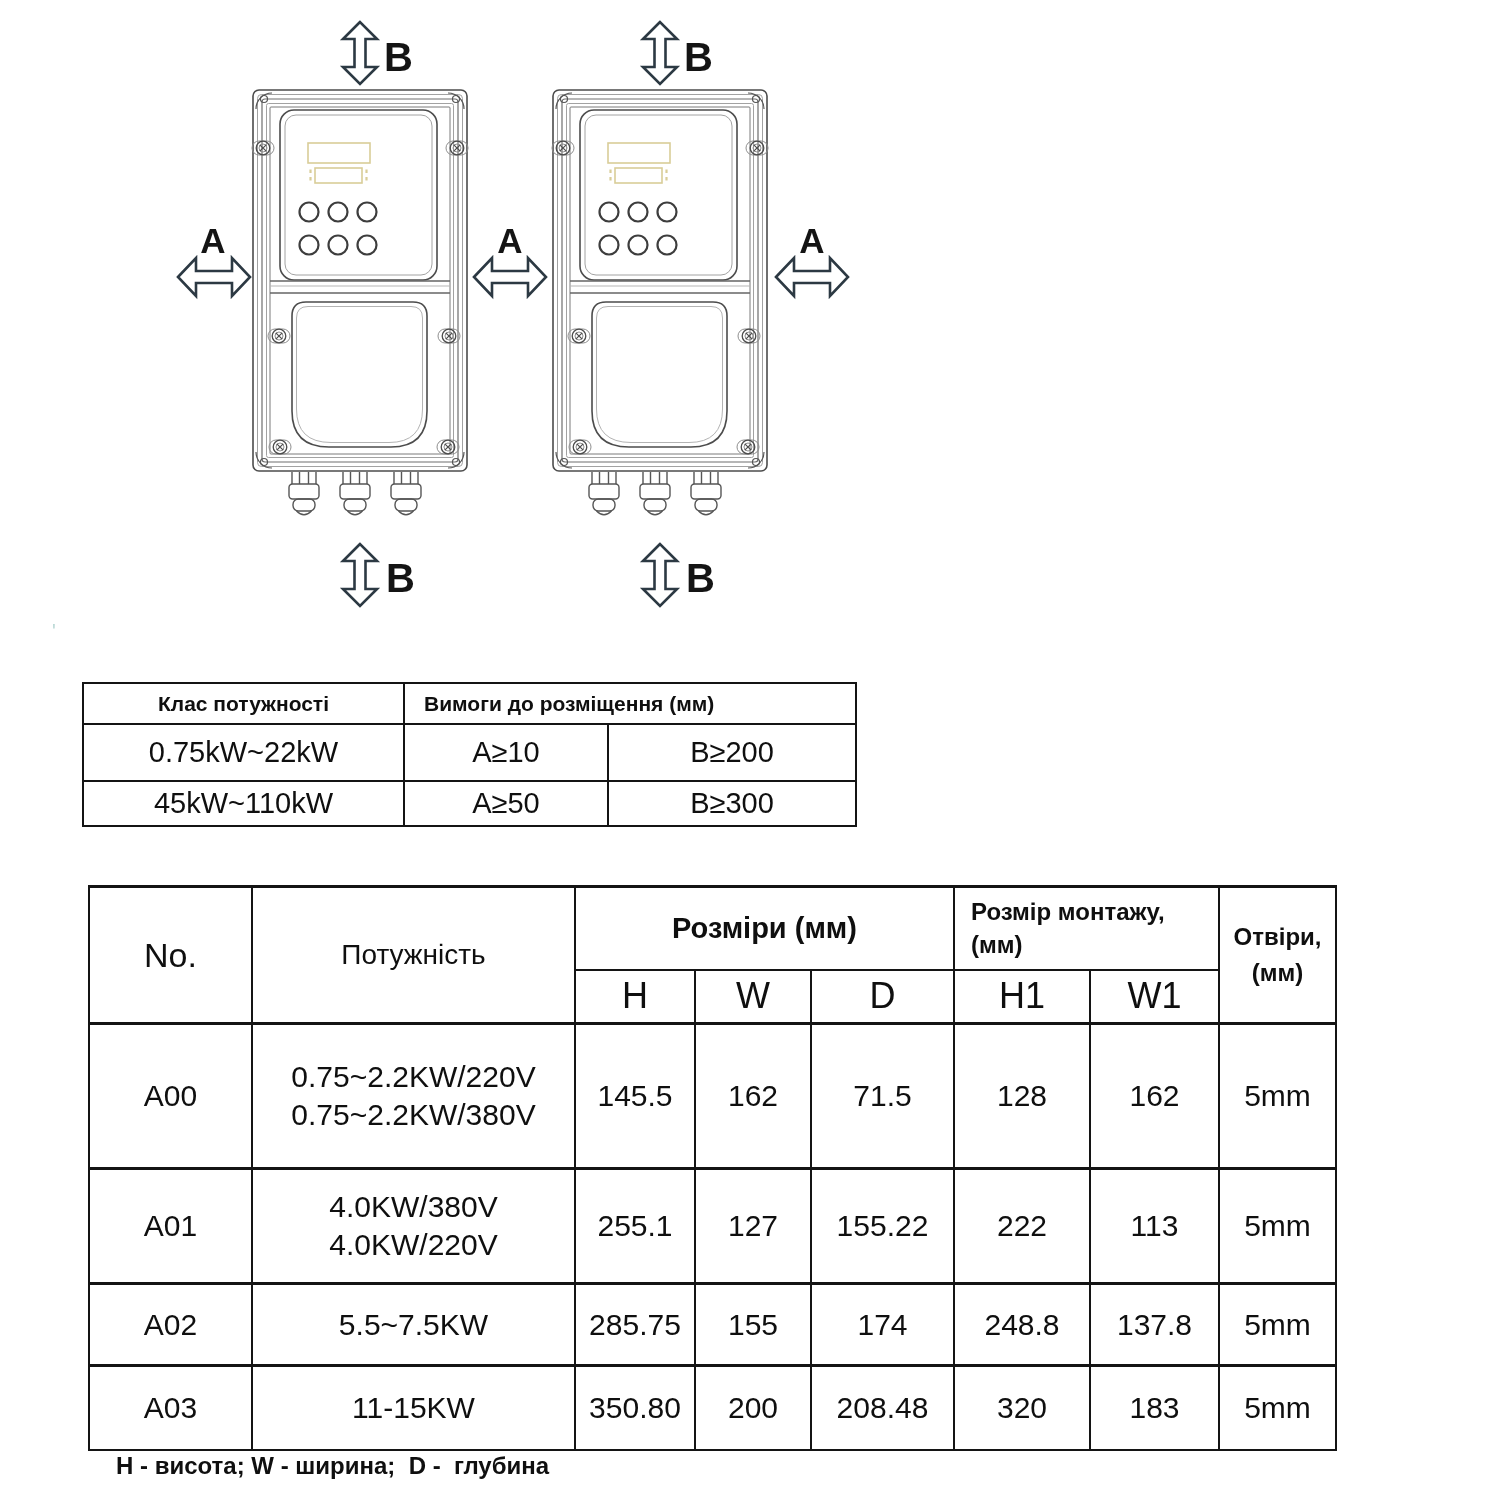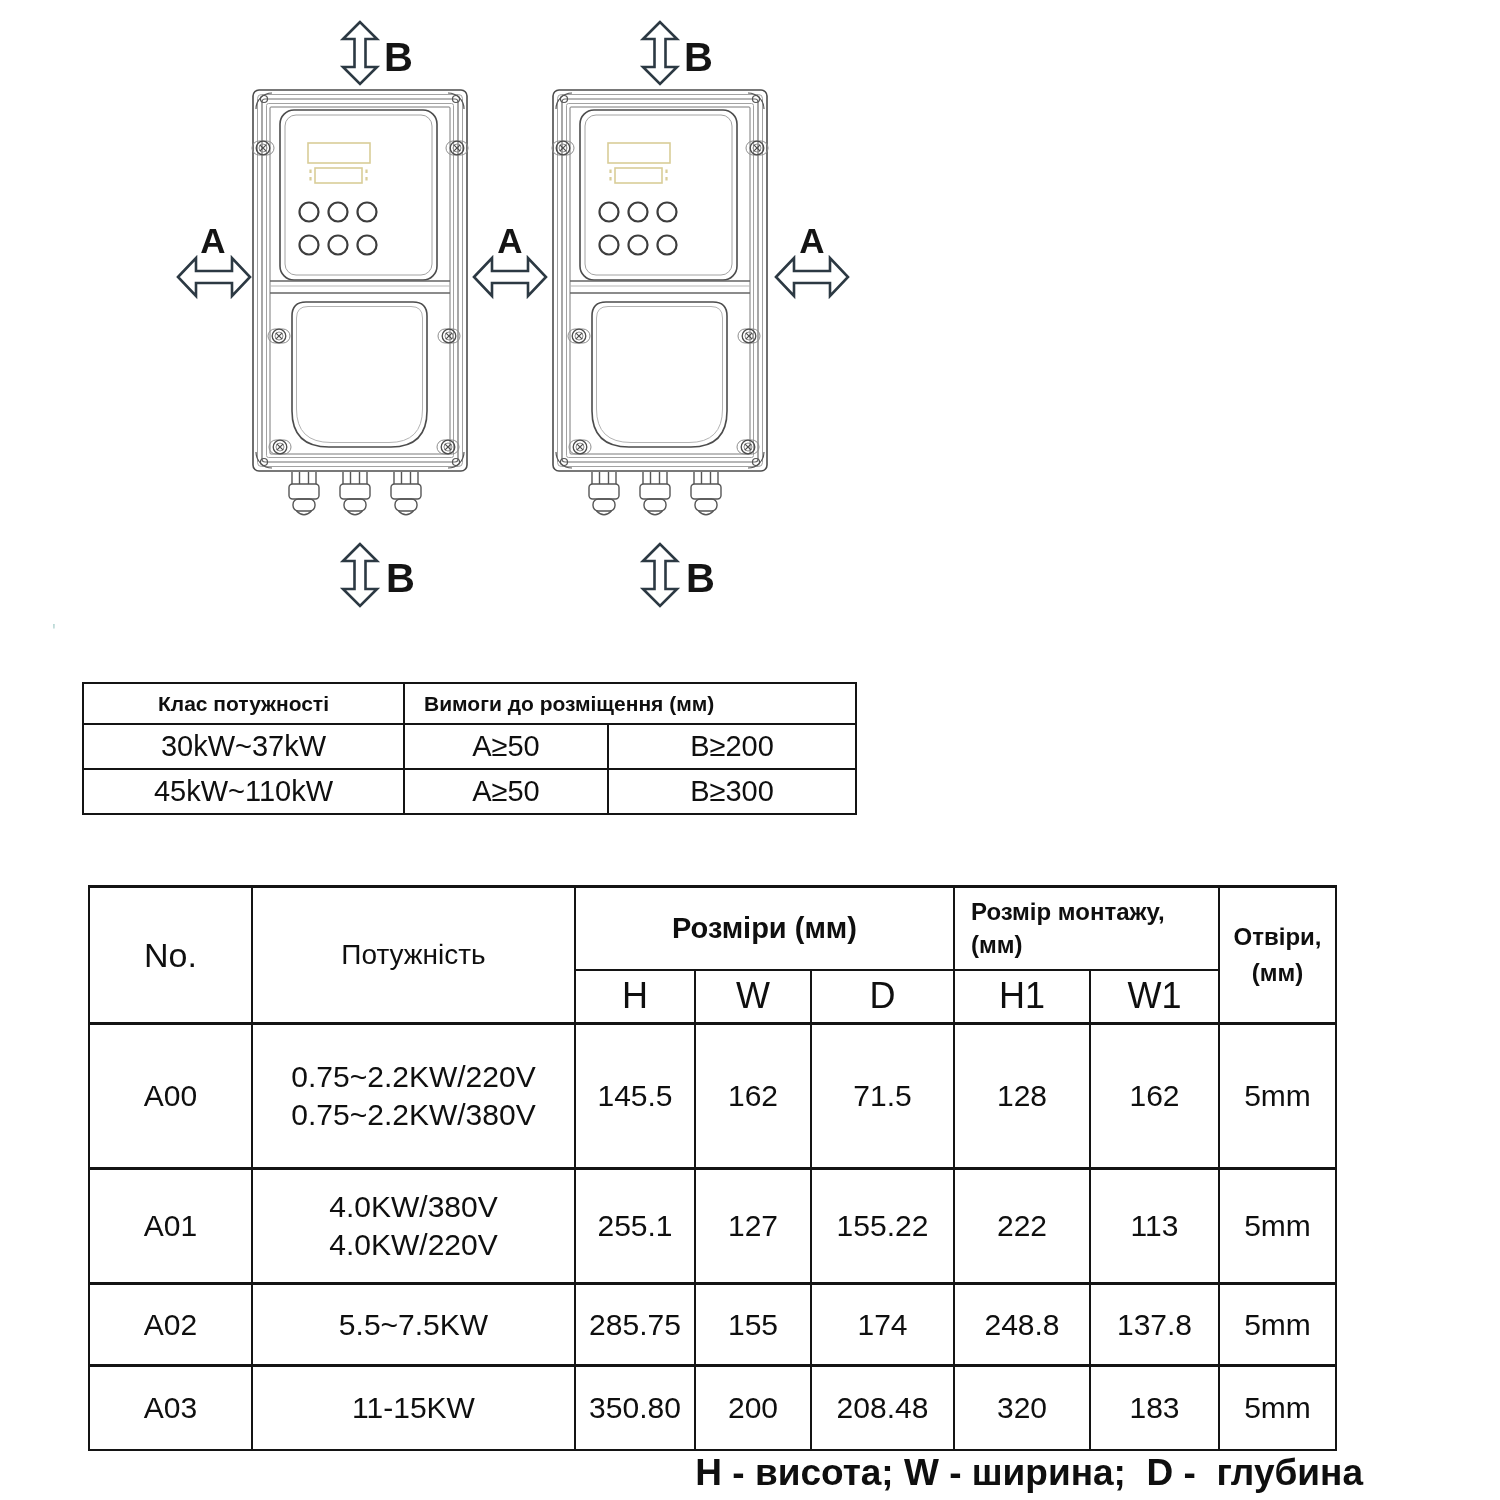--- a/index.html
+++ b/index.html
@@ -29,22 +29,22 @@
   .no-cell{font-size:34px;}
   .power-head{font-weight:normal;font-size:28px;}
   .dims-head{font-weight:bold;font-size:29px;}
   .mount-head{font-weight:bold;font-size:24px;text-align:left;padding-left:16px;line-height:1.4;}
   .holes-head{font-weight:bold;font-size:24px;line-height:1.5;}
   .sub-head{font-size:36px;}
   .dat2{font-size:30px;}
   .power-cell div{line-height:38px;font-size:30px;}
   
   #footer{
-    position:absolute;left:88px;top:1452px;width:1247px;text-align:right;
-    font-weight:bold;font-size:37px;white-space:pre;transform:translateX(28px);
+    position:absolute;left:88px;top:1452px;width:1247px;text-align:left;
+    font-weight:bold;font-size:24px;white-space:pre;transform:translateX(28px);
   }
 </style>
 </head>
 <body>
 
 <svg id="diagram" width="1500" height="660" viewBox="0 0 1500 660" xmlns="http://www.w3.org/2000/svg">
   <defs>
 
     <g id="scr" fill="none">
       <rect x="-11" y="-7" width="22" height="14" rx="7" stroke="#8f8f8f" stroke-width="1"></rect>
@@ -140,23 +140,23 @@
   <colgroup>
       <col style="width:321px">
       <col style="width:204px">
       <col style="width:248px">
     </colgroup>
   <tbody>
       <tr style="height:41px">
     <td class="hd">Клас потужності</td>
     <td class="hd-req" colspan="2">Вимоги до розміщення (мм)</td>
   </tr>
-  <tr style="height:45px">
-    <td class="dat">30kW~37kW</td>
-    <td class="dat">A≥50</td>
+  <tr style="height:57px">
+    <td class="dat">0.75kW~22kW</td>
+    <td class="dat">A≥10</td>
     <td class="dat">B≥200</td>
   </tr>
   <tr style="height:45px">
     <td class="dat">45kW~110kW</td>
     <td class="dat">A≥50</td>
     <td class="dat">B≥300</td>
   </tr>
 </tbody>
   </table>
 

